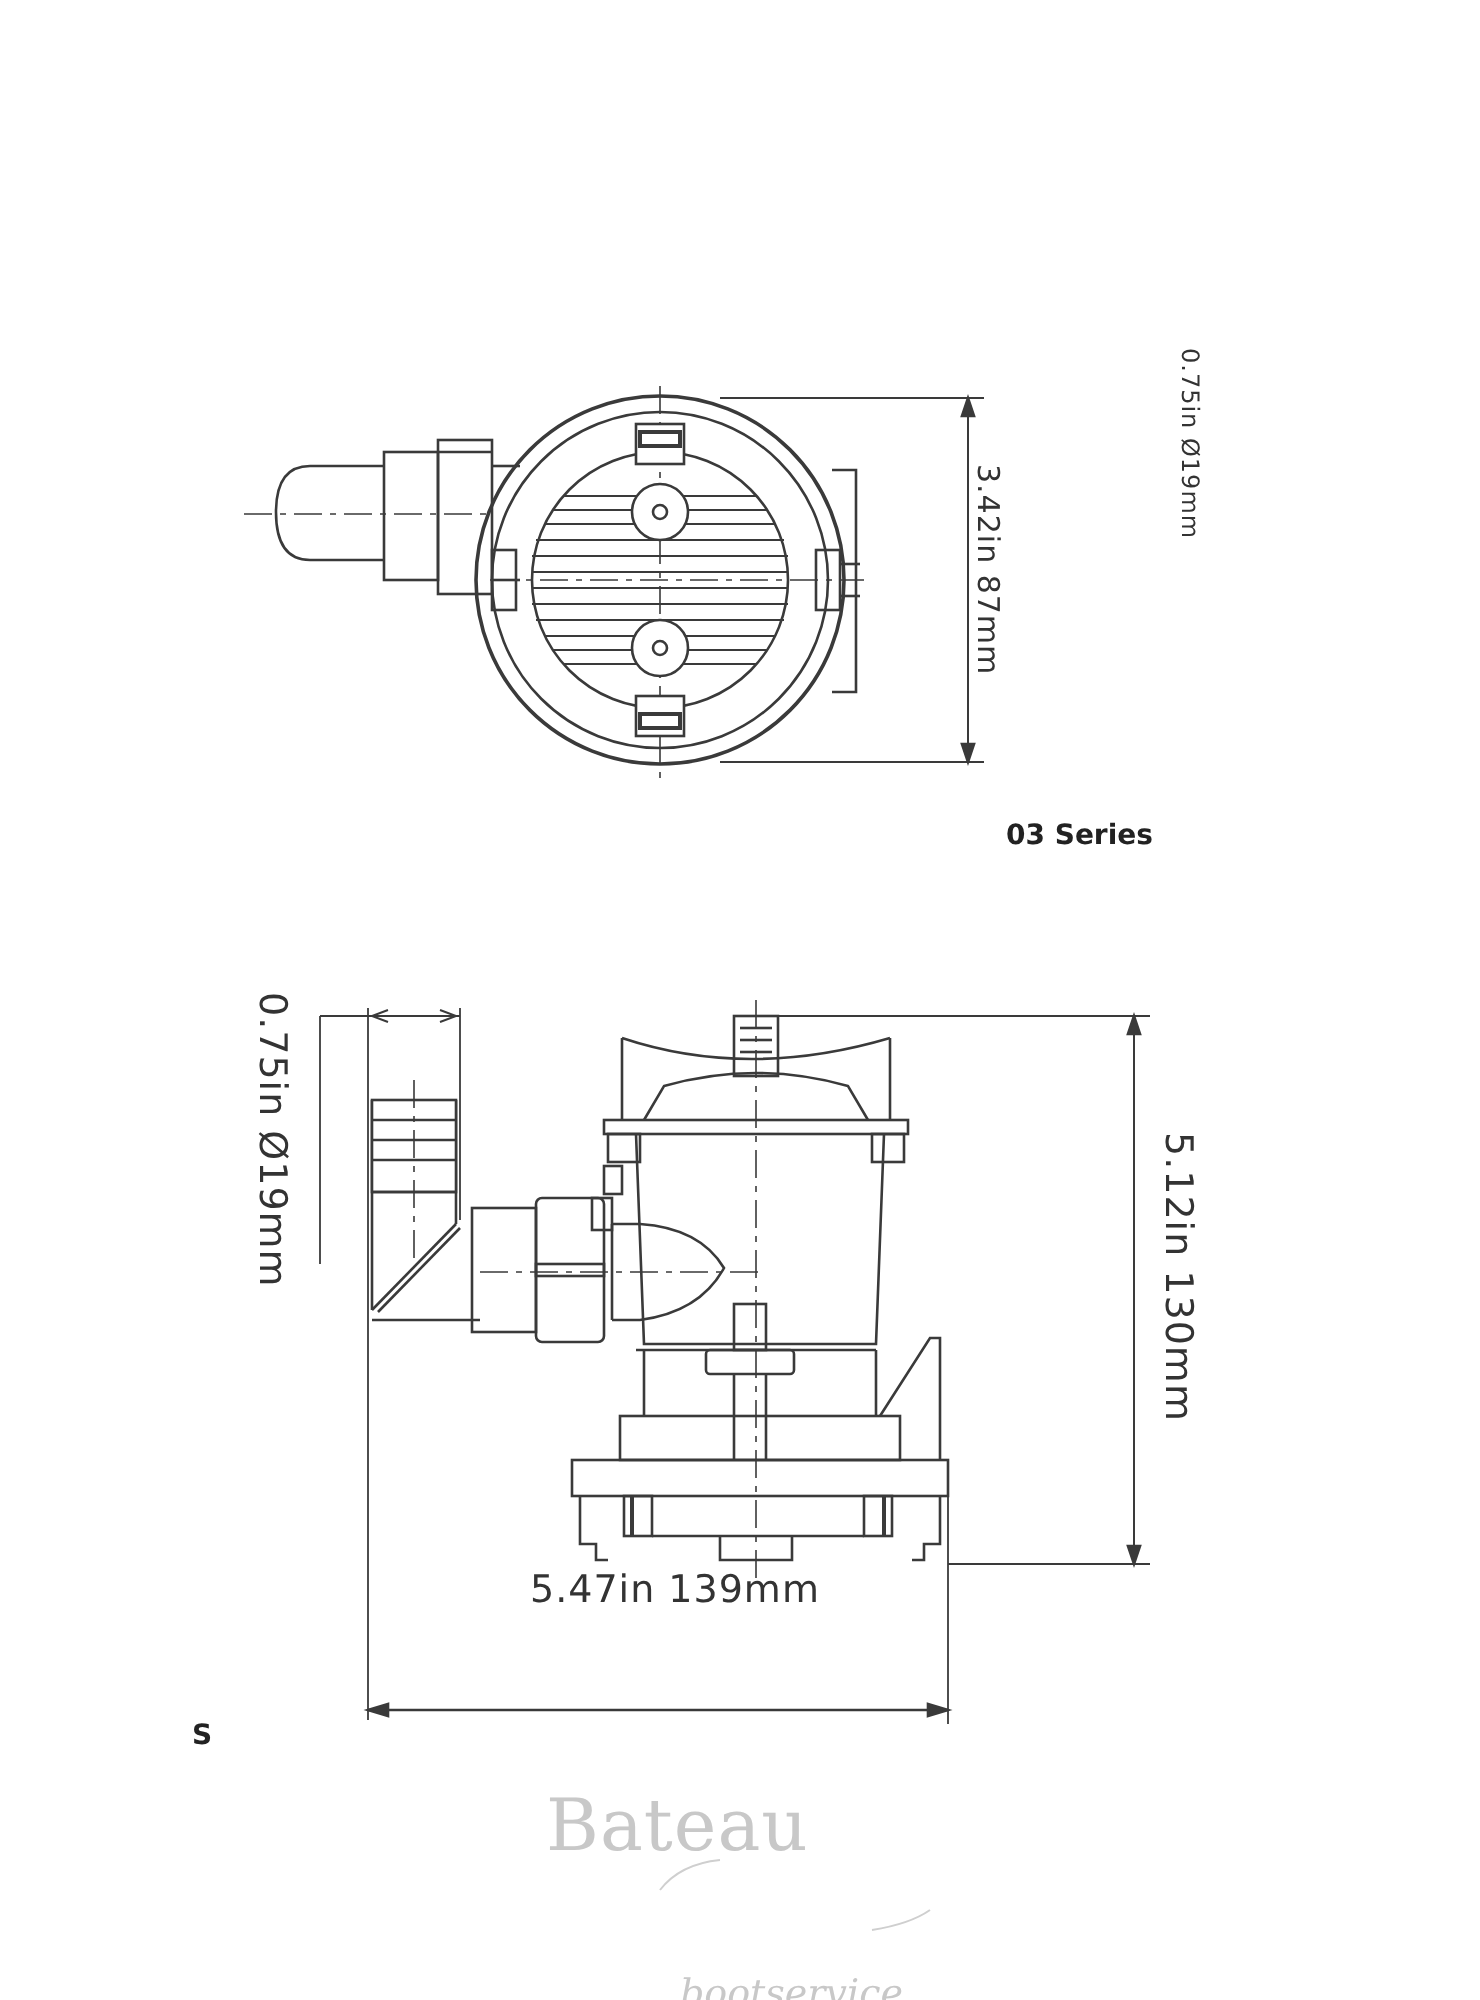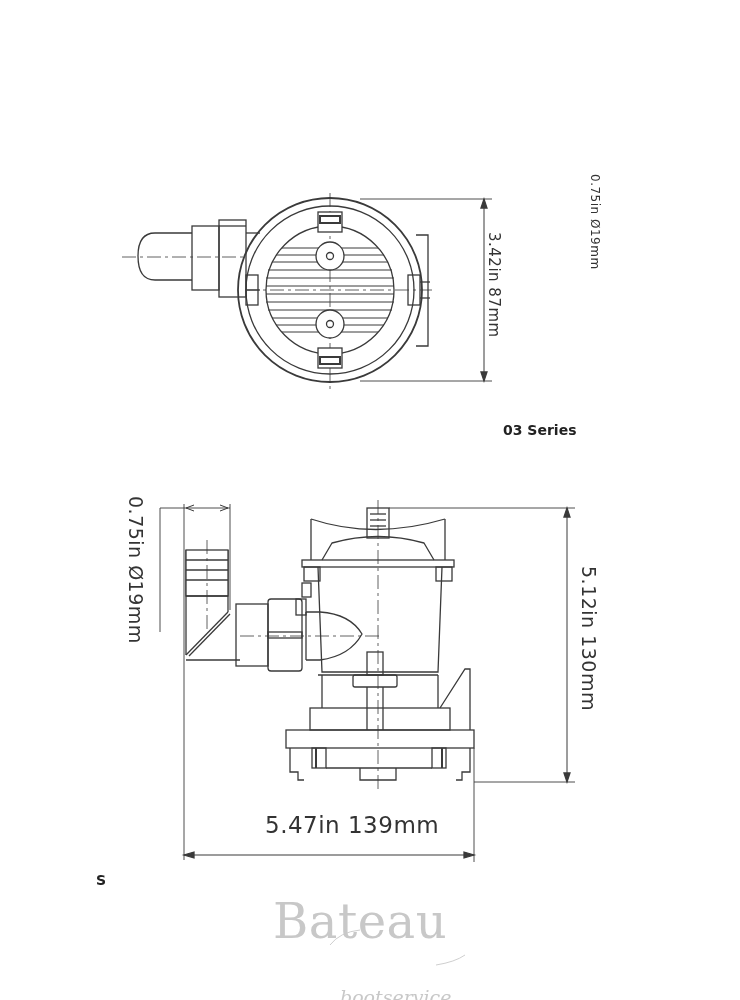--- a/index.html
+++ b/index.html
@@ -4,26 +4,26 @@
   <style>
     html, body { margin: 0; padding: 0; background: #ffffff; }
     body { width: 740px; height: 1000px; position: relative; overflow: hidden; font-family: "DejaVu Sans", sans-serif; }
     .canvas { position: absolute; left: 0; top: 0; width: 740px; height: 1000px; }
     svg { position: absolute; left: 0; top: 0; }
     .vtext { position: absolute; white-space: nowrap; color: #333333; transform-origin: 0 0; transform: rotate(90deg); font-family: "DejaVu Sans", sans-serif; }
     .dim-top-right { left: 602px; top: 174px; font-size: 12px; letter-spacing: 0.5px; }
     .dim-top-height { left: 503px; top: 232px; font-size: 15px; letter-spacing: 0.5px; }
     .dim-side-inlet { left: 147px; top: 496px; font-size: 19px; letter-spacing: 0.5px; }
     .dim-side-height { left: 600px; top: 566px; font-size: 19px; letter-spacing: 0.5px; }
-    .htext { position: absolute; white-space: nowrap; color: #333333; margin-top: 12px; }
-    .dim-width { left: 265px; top: 800px; font-size: 23px; letter-spacing: 0.5px; }
+    .htext { position: absolute; white-space: nowrap; color: #333333; }
+    .dim-width { left: 265px; top: 784px; font-size: 19px; letter-spacing: 0.5px; }
     .series-label { left: 503px; top: 410px; font-size: 14px; font-weight: bold; color: #222222; }
     .s-label { left: 96px; top: 860px; font-size: 14px; font-weight: bold; color: #222222; }
     .wm { position: absolute; color: #c8c8c8; font-family: "DejaVu Serif", serif; }
-    .wm-main { left: 273px; top: 893px; font-size: 48px; letter-spacing: 0.5px; text-align: center; }
+    .wm-main { left: 273px; top: 893px; font-size: 36px; letter-spacing: 0.5px; text-align: center; }
     .wm-sub { left: 340px; top: 938px; font-size: 19px; font-style: italic; margin-top: 48px; }
   </style>
 </head>
 <body>
 
 <div class="canvas">
 
   <svg width="740" height="1000" viewBox="0 0 740 1000">
     <g fill="none" stroke="#3a3a3a" stroke-width="1.3">
 

